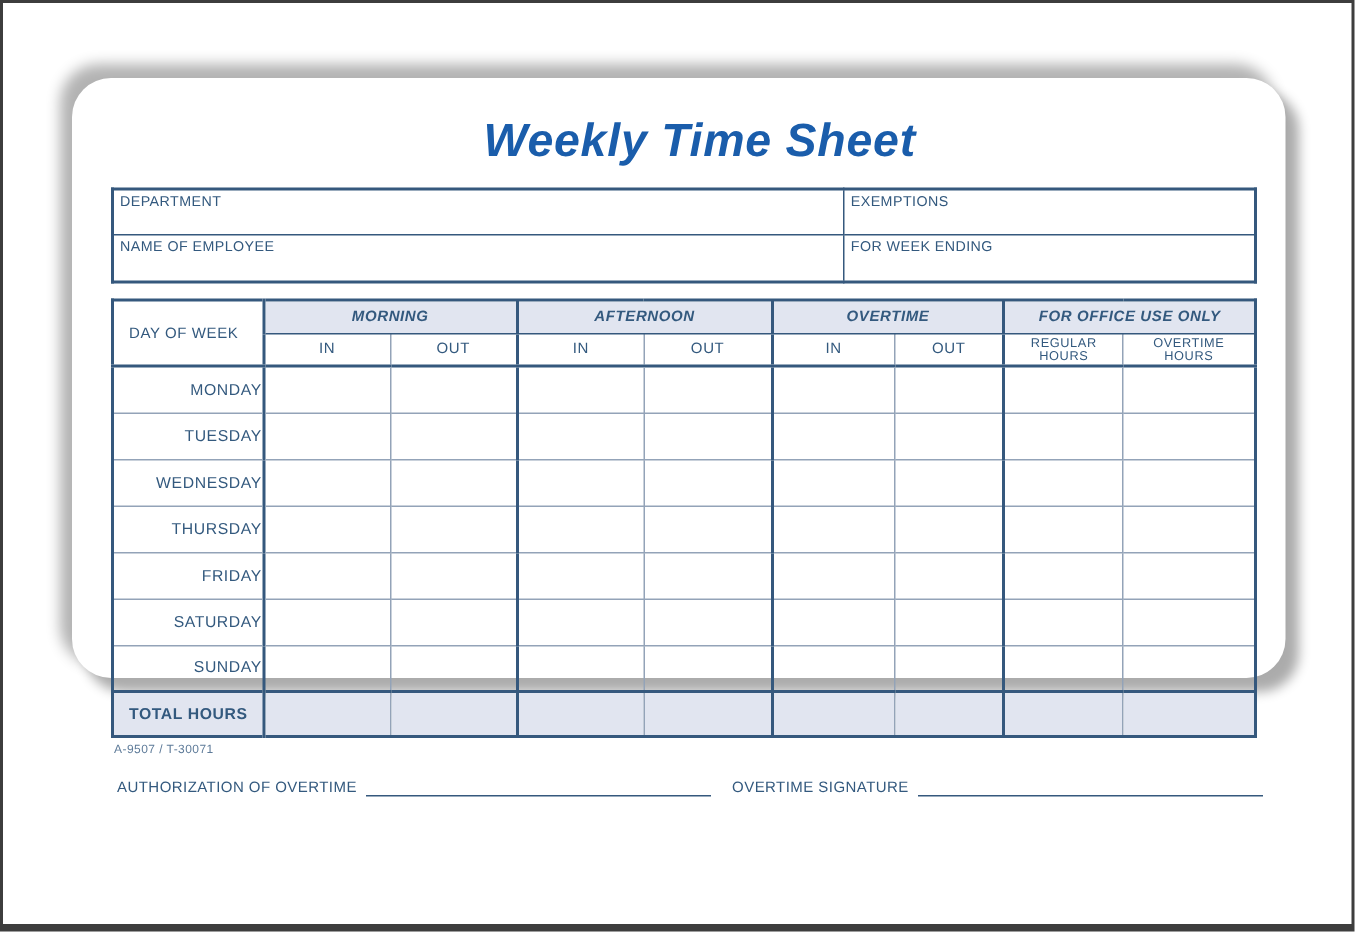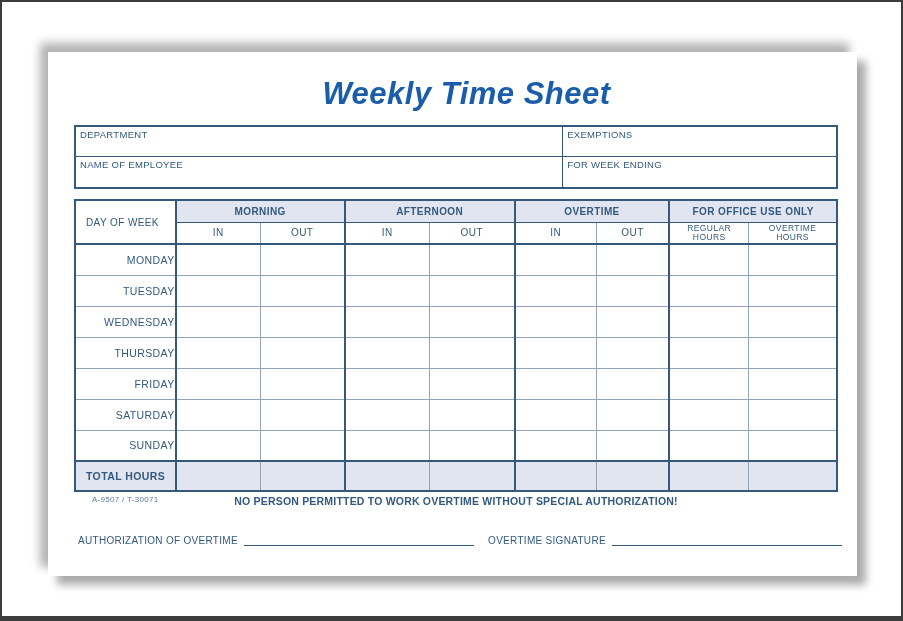--- a/index.html
+++ b/index.html
@@ -15,23 +15,24 @@
     background:#ffffff;
     border:2px solid #3d3d3d;
     border-bottom-width:5px;
     font-family:"Liberation Sans", sans-serif;
     position:relative;
     overflow:hidden;
   }
   .sheet{
     position:absolute;
     left:46px; top:50px;
-    width:809px; height:524px;
+    width:809px; height:400px;
     background:#ffffff;
     box-shadow:-8px -9px 9px rgba(0,0,0,0.30), 9px 9px 8px rgba(0,0,0,0.33);
+    border-radius:26px;
   }
   .title{
     text-align:center;
     margin-top:24px;
     margin-left:28px;
     font-size:31px;
     font-weight:bold;
     font-style:italic;
     letter-spacing:0.5px;
     color:var(--title);
@@ -65,20 +66,21 @@
     overflow:hidden;
   }
   .main-table .sec{border-left:2px solid var(--line-dark);}
   .main-table .grp{
     background:var(--fill);
     font-size:10px;
     font-weight:bold;
     height:22px;
     letter-spacing:0.4px;
     border-bottom:1px solid var(--line-dark);
+    font-style:italic;
   }
   .main-table .sub{
     font-size:10px;
     height:22px;
     letter-spacing:0.4px;
     border-bottom:2px solid var(--line-dark);
   }
   .main-table .sub.small{font-size:8.5px;line-height:1.05;padding:1px 8px;}
   .main-table .dayhead{
     font-size:10px;
@@ -106,21 +108,21 @@
     font-weight:bold;
     letter-spacing:0.4px;
   }
   .footer-row{
     position:relative;
     width:764px;
     margin:3px 0 0 26px;
   }
   .form-number{
     position:absolute;
-    left:18px; top:0;
+    left:2px; top:0;
     font-size:8px;
     color:#5d7differ;
     color:#5e7b99;
     letter-spacing:0.3px;
   }
   .notice{
     text-align:center;
     color:var(--text);
   }
   .notice .l1{font-size:10.5px;font-weight:bold;letter-spacing:0.2px;}
@@ -292,21 +294,20 @@
           <td></td>
       <td class="sec"></td>
           <td></td>
     </tr>
   </tbody>
     </table>
 
   <div class="footer-row">
     <span class="form-number">A-9507 / T-30071</span>
     <div class="notice">
-      <div class="l1">NO PERSON PERMITTED TO WORK OVERTIME WITHOUT SPECIAL AUTHORIZATION!</div>
     </div>
   </div>
 
   <div class="signature-row">
     <span class="sig-label">AUTHORIZATION OF OVERTIME</span>
     <span class="sig-line"></span>
     <span class="sig-label second">OVERTIME SIGNATURE</span>
     <span class="sig-line"></span>
   </div>
 

